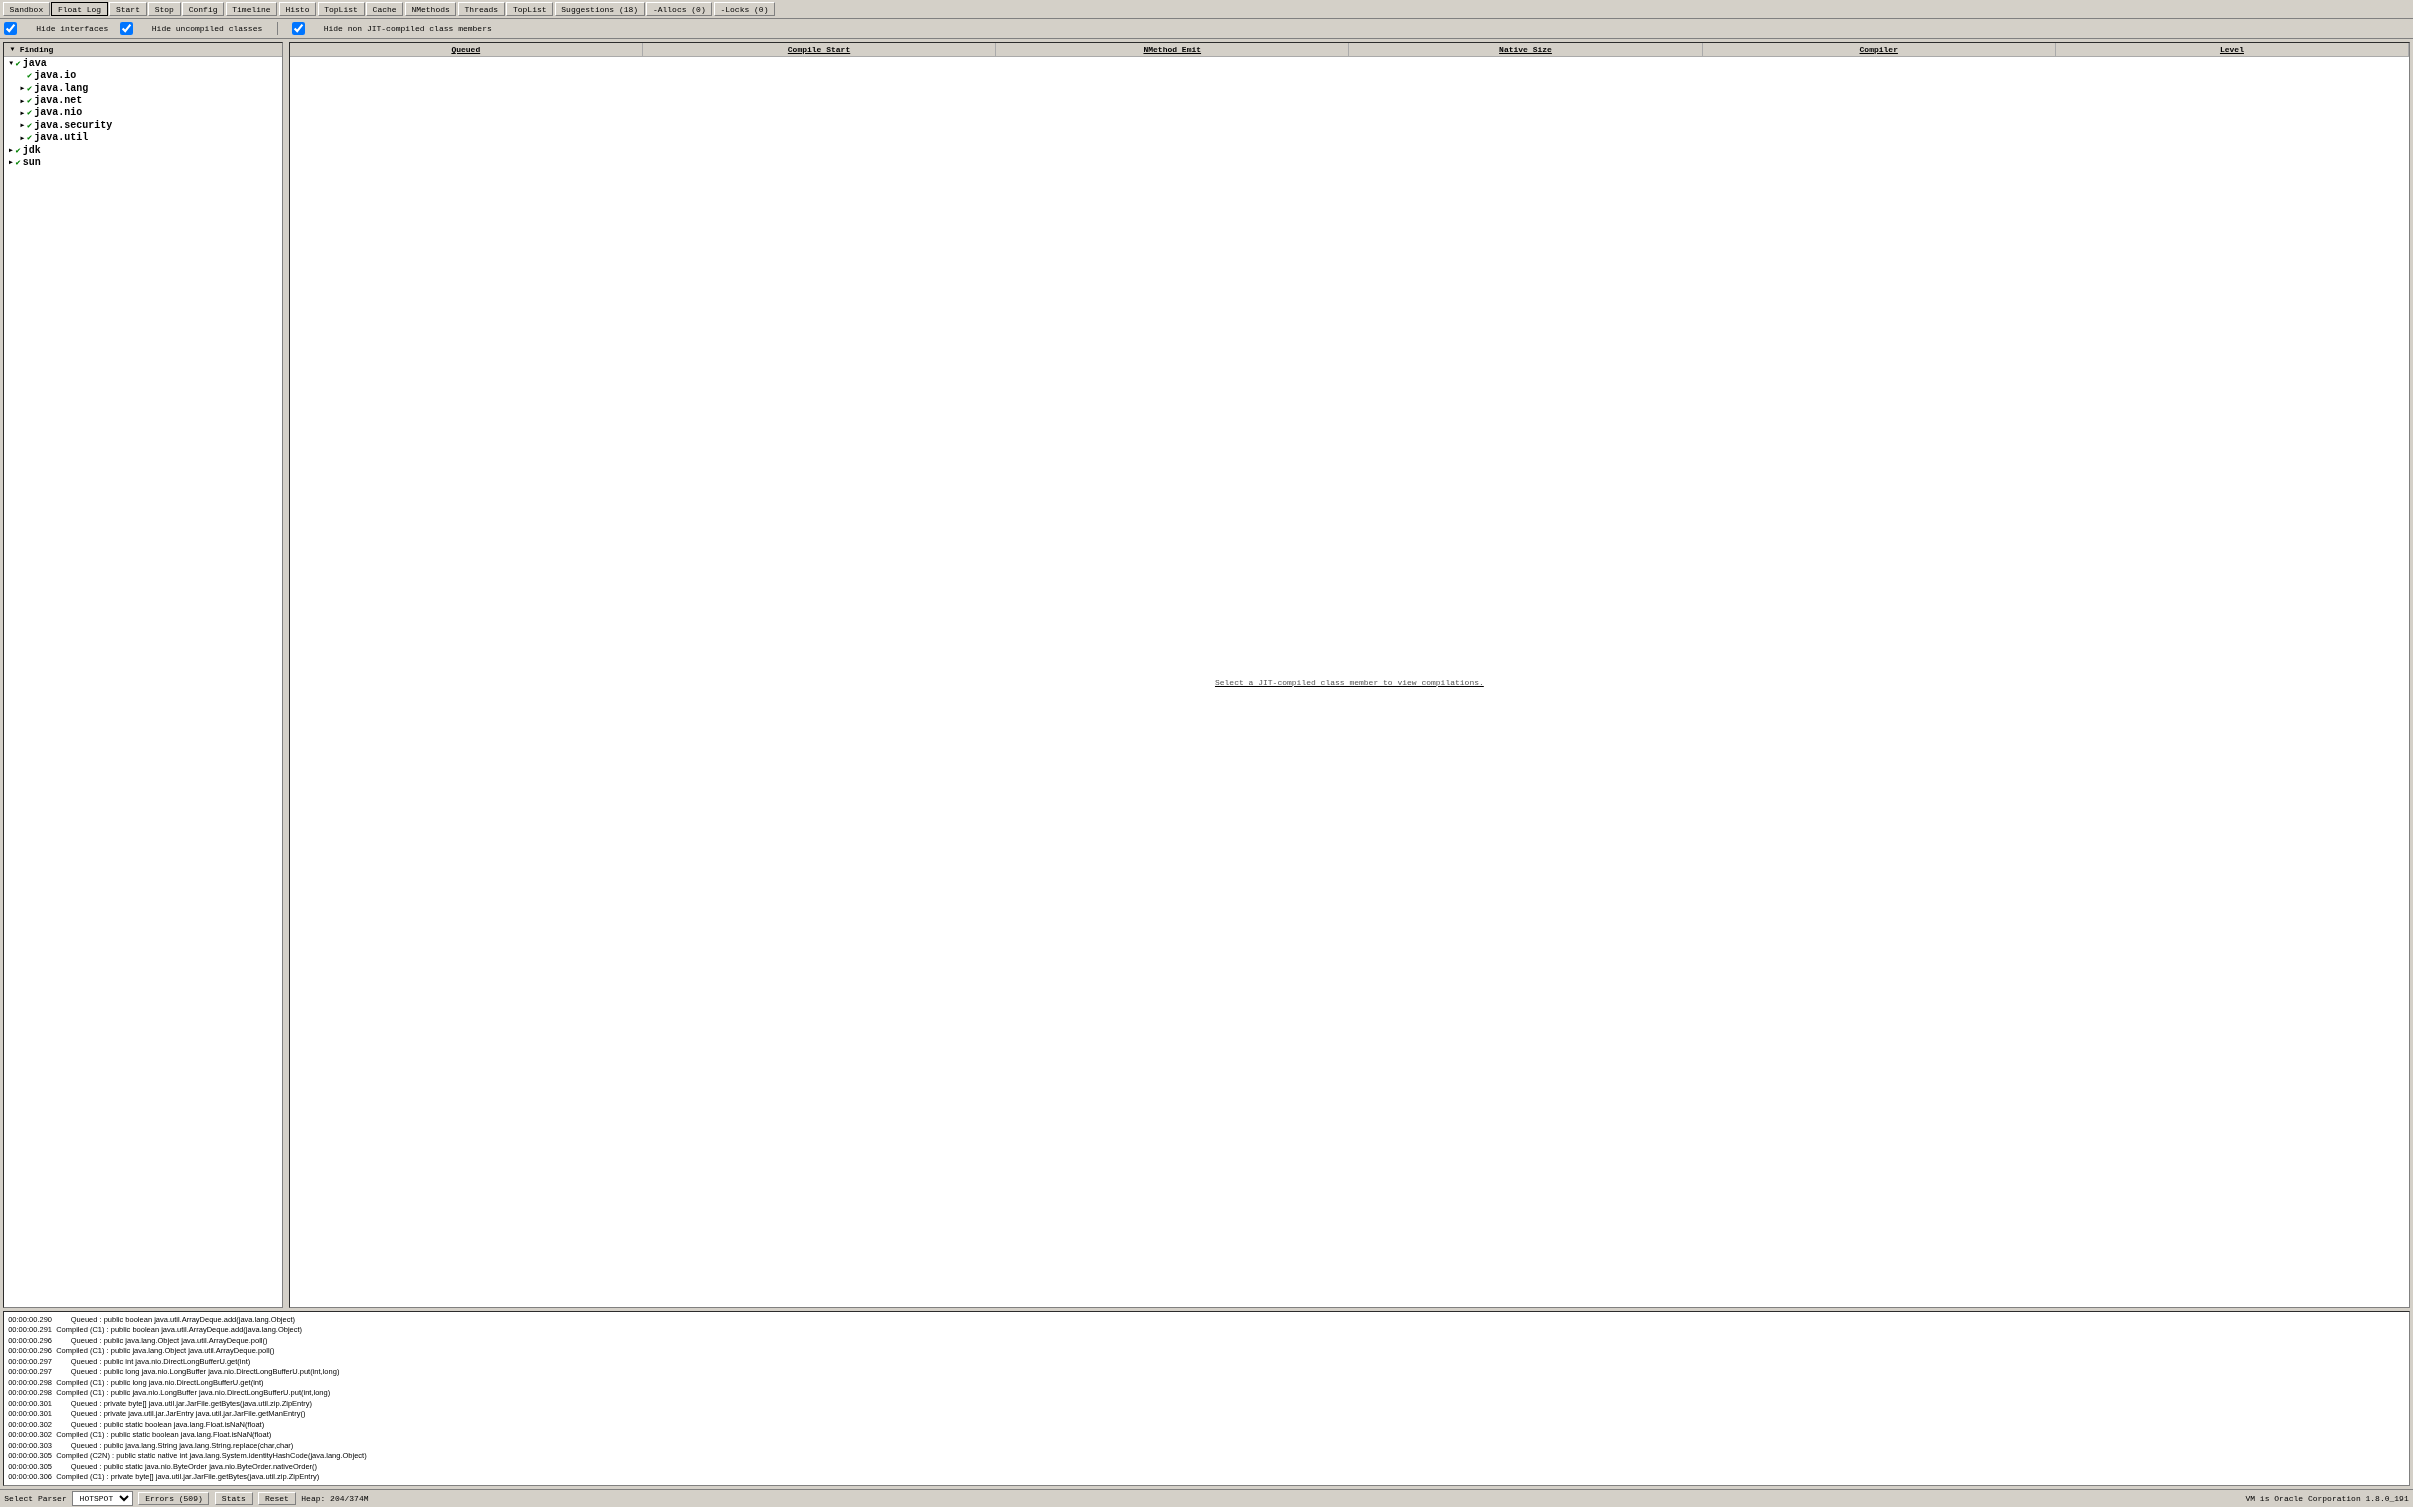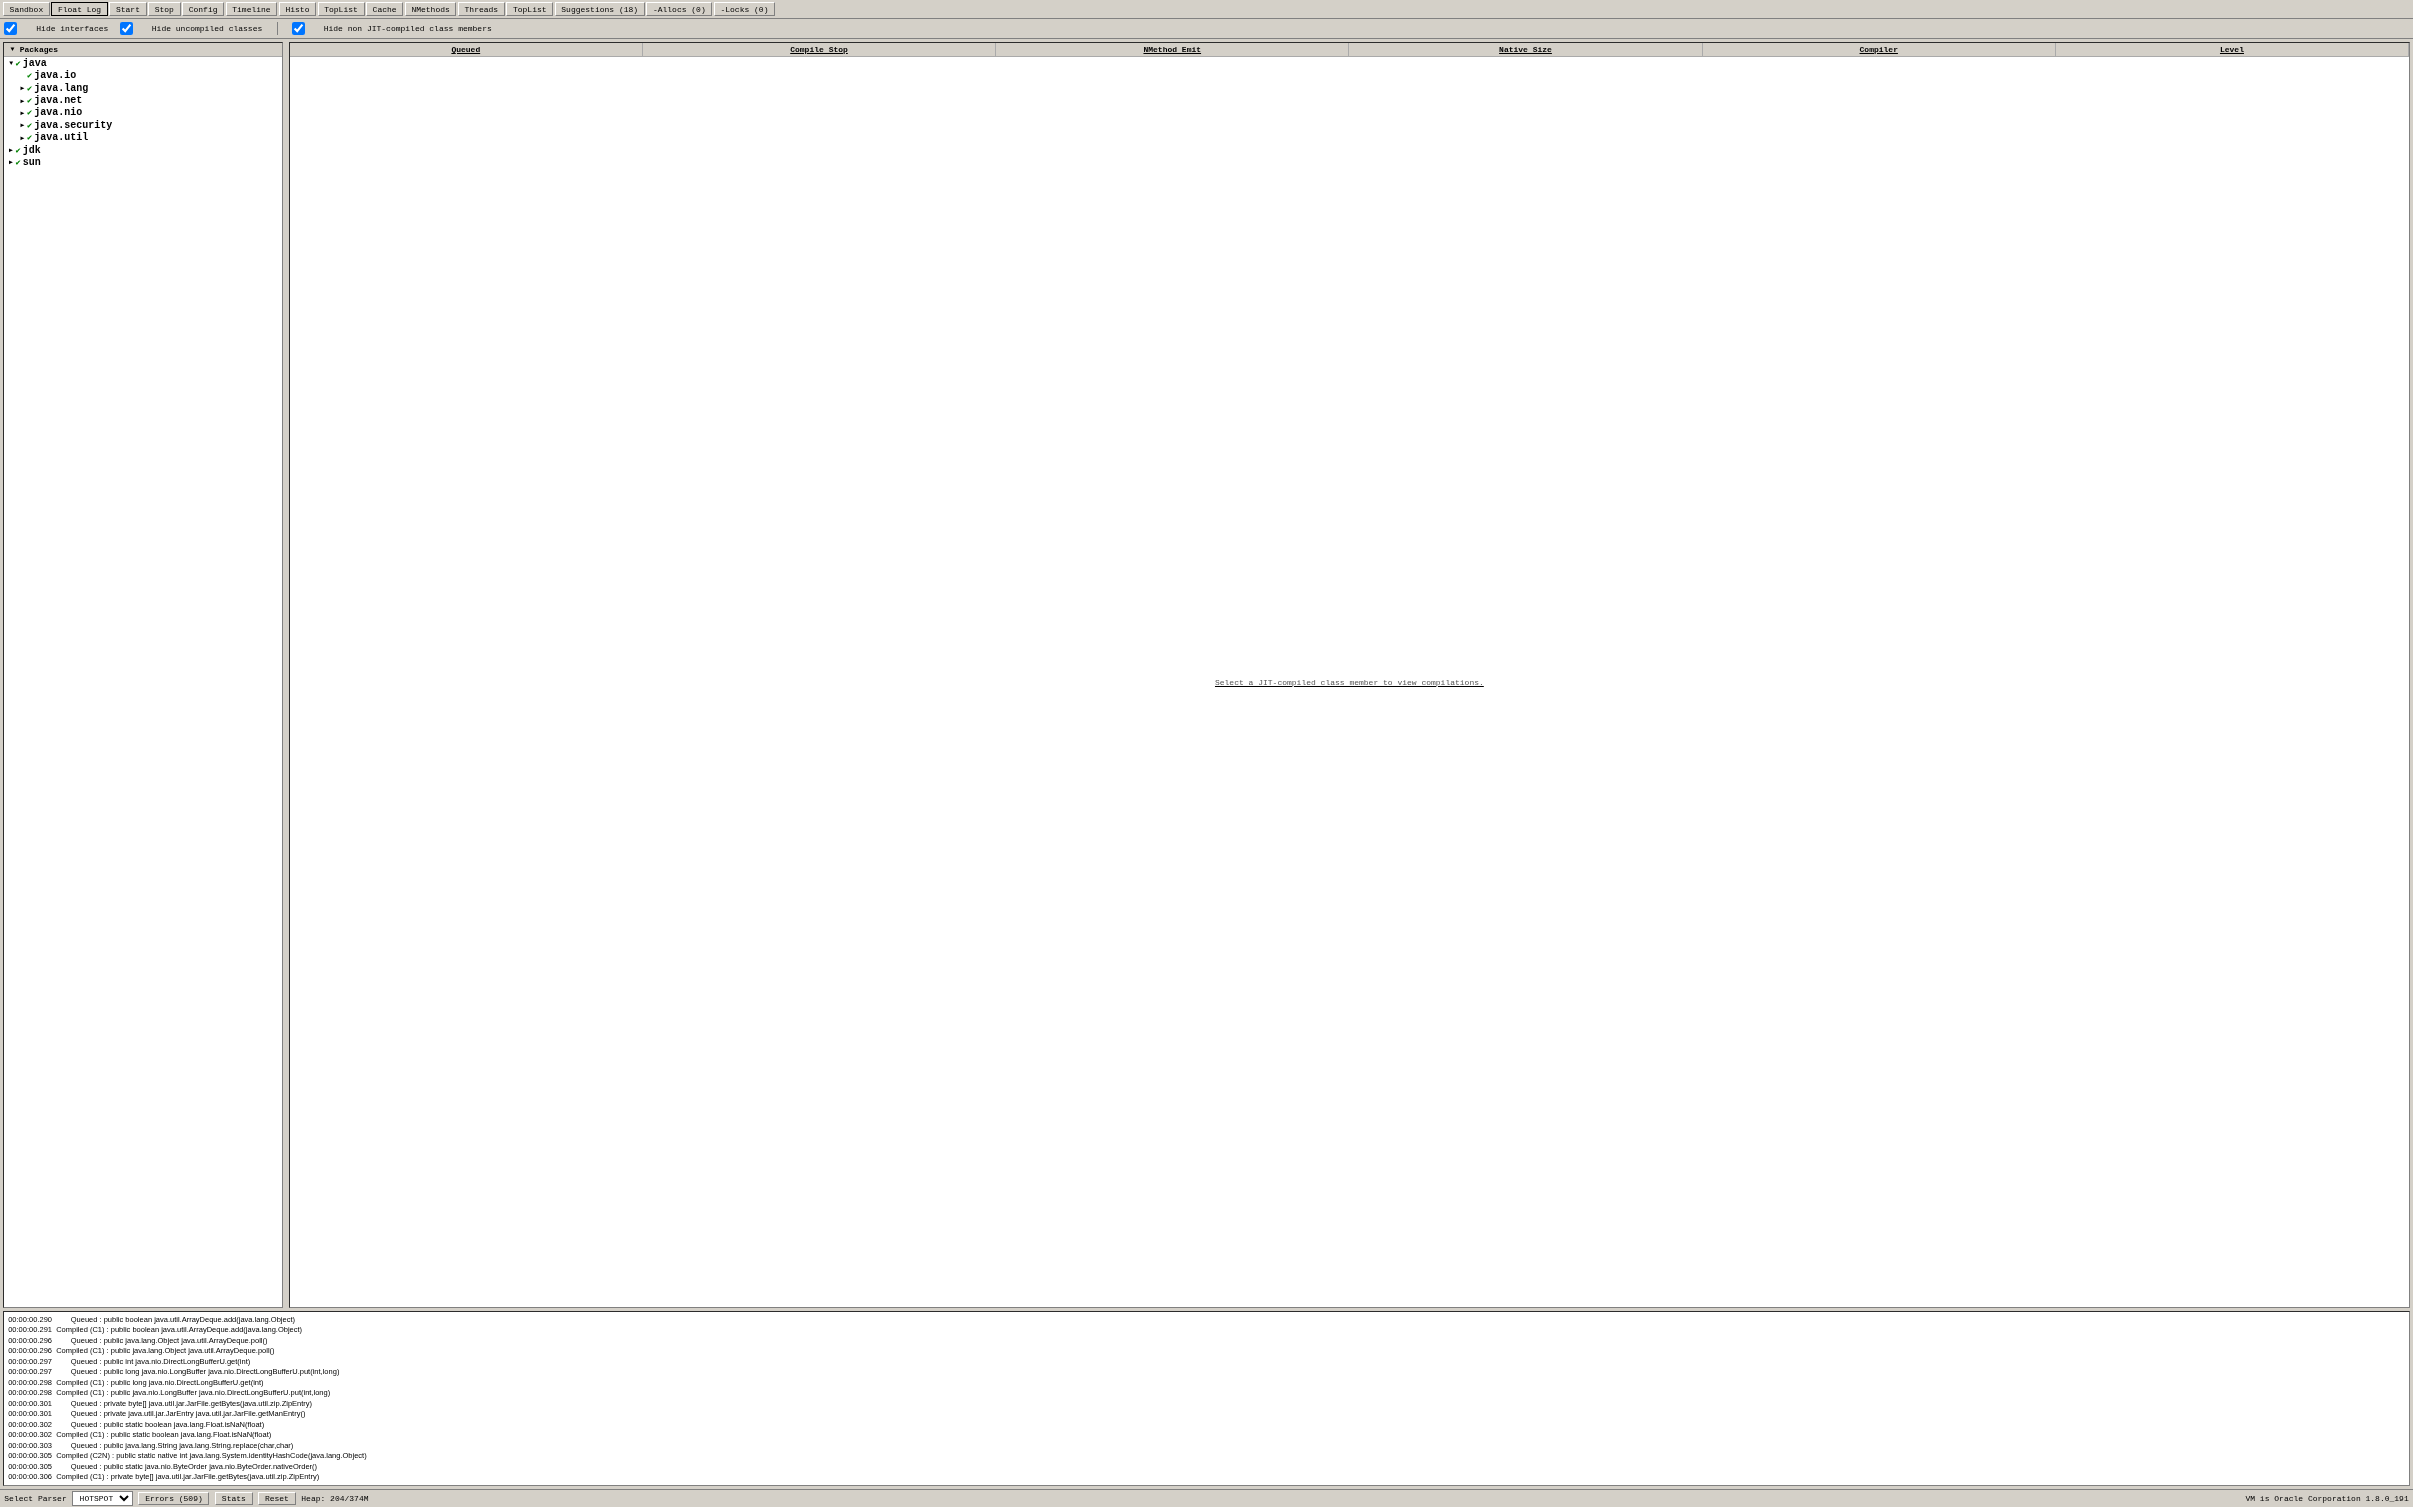--- a/index.html
+++ b/index.html
@@ -269,21 +269,21 @@
     <span>Hide non JIT-compiled class members</span>
   </label>
 </div>
 
 <div class="main-area">
 
   <div class="tree-panel">
     <div class="tree-scroll">
       <div class="tree-header">
         <span class="tree-arrow">▼</span>
-        <span>Packages</span>
+        <span>Finding</span>
       </div>
 
       <div id="tree-items-container">
           <div class="tree-item" style="--indent: 2.9px;">
             <span class="tree-arrow">▼</span>
             <span class="tree-check">✔</span>
             <span class="tree-label">java</span>
           </div>
           <div class="tree-item" style="--indent: 14.4px;">
             <span class="tree-arrow"></span>
@@ -328,21 +328,21 @@
         </div>
     </div>
   </div>
 
   <div class="splitter"></div>
 
   <div class="right-panel">
     <div class="compilations-table">
       <div class="table-header" id="table-header-row" style="grid-template-columns: repeat(6, 1fr);">
       <div class="table-header-cell">Queued</div>
-          <div class="table-header-cell">Compile Stop</div>
+          <div class="table-header-cell">Compile Start</div>
           <div class="table-header-cell">NMethod Emit</div>
           <div class="table-header-cell">Native Size</div>
           <div class="table-header-cell">Compiler</div>
           <div class="table-header-cell">Level</div>
         </div>
       <div class="table-body">
         <span class="empty-message">Select a JIT-compiled class member to view compilations.</span>
       </div>
     </div>
   </div>

